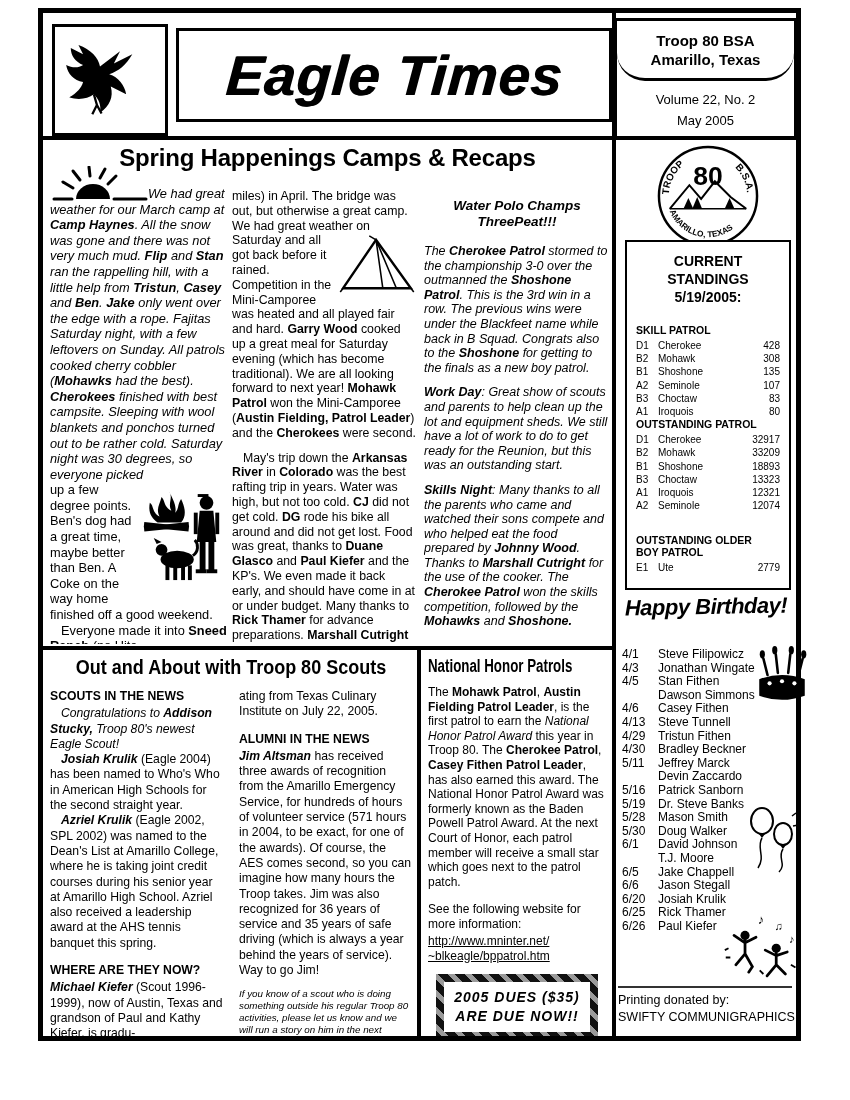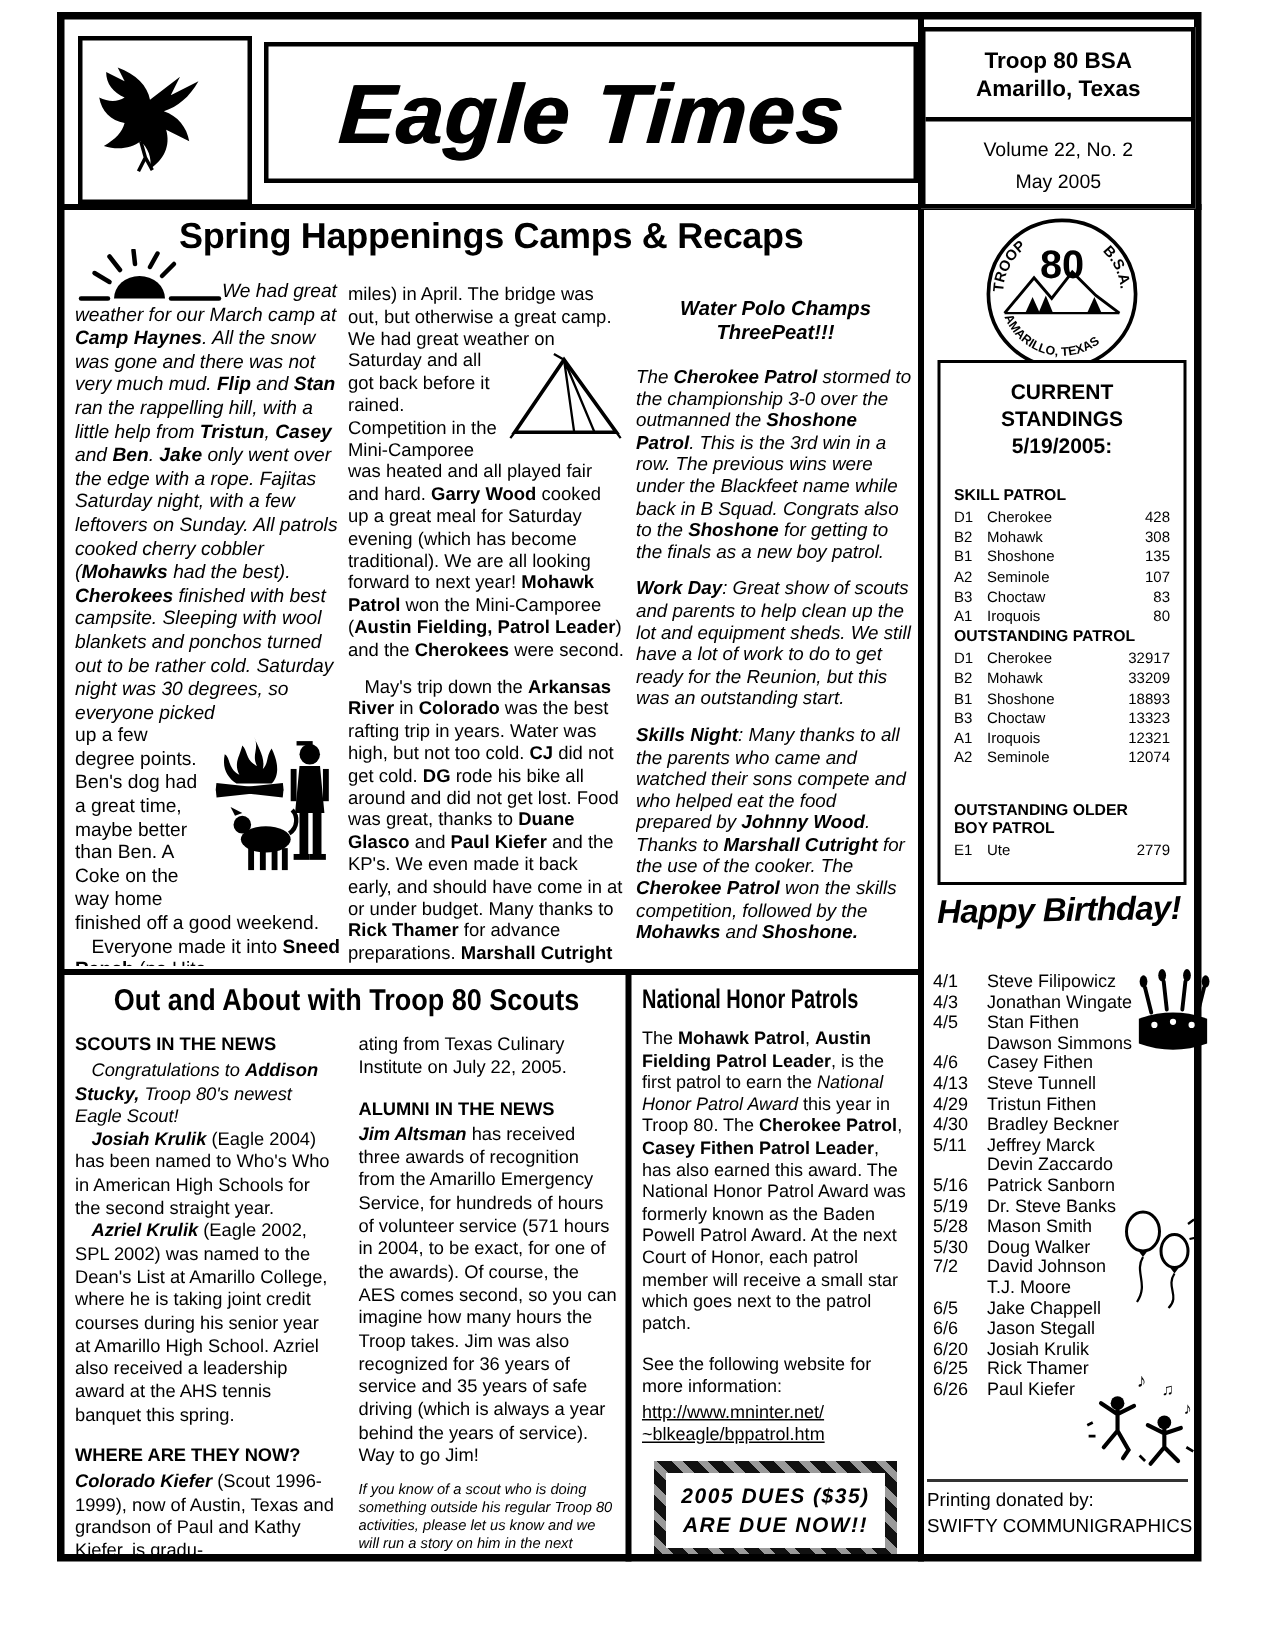--- a/index.html
+++ b/index.html
@@ -20,21 +20,21 @@
 
   
   #eagle-box { left:52px; top:24px; width:116px; height:112px; border:3px solid #000;
                display:flex; align-items:center; justify-content:center; background:#fff; }
   #title-box { left:176px; top:28px; width:436px; height:94px; border:3px solid #000;
                display:flex; align-items:center; justify-content:center; background:#fff; }
   #masthead  { font-size:56px; font-weight:bold; font-style:italic; letter-spacing:1px;
                text-shadow: 1px 0 #000; transform: skewX(-4deg); white-space:nowrap; }
   #org-box   { left:614px; top:18px; width:183px; height:121px; border:3px solid #000; background:#fff; }
   .org-top   { height:60px; border-bottom:3px solid #000; display:flex; flex-direction:column;
-               justify-content:center; text-align:center; font-weight:bold; font-size:15px; line-height:19px; }
+               justify-content:center; text-align:center; font-weight:bold; font-size:15px; line-height:19px;border-radius:28px; }
   .org-vol   { padding-top:8px; text-align:center; font-size:13px; line-height:21px; }
 
   
   #spring-title { left:43px; top:144px; width:569px; text-align:center;
                   font-size:24px; font-weight:bold; letter-spacing:-0.2px; }
   #sun { left:52px; top:166px; width:96px; height:40px; }
   .col { overflow:hidden; }
   #col1 { left:50px;  top:186px; width:178px; height:458px; font-size:12.8px; line-height:15.6px; }
   #col2 { left:232px; top:189px; width:184px; height:455px; font-size:12.3px; line-height:14.8px; }
   #col3 { left:424px; top:192px; width:186px; height:452px; font-size:12.5px; line-height:14.6px; }
@@ -199,21 +199,21 @@
 
   <div class="abs" id="outabout">
     <div class="oa-title">Out and About with Troop 80 Scouts</div>
     <div class="oa-cols">
       <div class="oa-col">
         <div class="sec-h first">SCOUTS IN THE NEWS</div>
         <p class="ind"><i>Congratulations to <b>Addison Stucky,</b> Troop 80's newest Eagle Scout!</i></p>
         <p class="ind"><b><i>Josiah Krulik</i></b>  (Eagle 2004) has been named to Who's Who in American High Schools for the second straight year.</p>
         <p class="ind"><b><i>Azriel Krulik</i></b>  (Eagle 2002, SPL 2002) was named to the Dean's List at Amarillo College, where he is taking joint credit courses during his senior year at Amarillo High School. Azriel also received a leadership award at the AHS tennis banquet this spring.</p>
         <div class="sec-h">WHERE ARE THEY NOW?</div>
-        <p><b><i>Colorado Kiefer</i></b> (Scout 1996-1999), now of Austin, Texas and grandson of Paul and Kathy Kiefer, is gradu-</p>
+        <p><b><i>Michael Kiefer</i></b> (Scout 1996-1999), now of Austin, Texas and grandson of Paul and Kathy Kiefer, is gradu-</p>
       </div>
       <div class="oa-col">
         <p>ating from Texas  Culinary Institute on July 22, 2005.</p>
         <div class="sec-h">ALUMNI IN THE NEWS</div>
         <p><b><i>Jim Altsman</i></b> has received three awards of recognition from the Amarillo Emergency Service, for hundreds of hours of volunteer service (571 hours in 2004, to be exact, for one of the awards).  Of course, the AES comes second, so you can imagine how many hours the Troop takes. Jim was also recognized for 36 years of service and 35 years of safe driving (which is always a year behind the years of service). Way to go Jim!</p>
         <p class="note">If you know of a scout who is doing something outside his regular Troop 80 activities, please let us know and we will run a story on him in the next newsletter.</p>
       </div>
     </div>
   </div>
 
@@ -396,21 +396,21 @@
     </div>
       <div class="bd-row">
       <span class="bd-date">5/28</span>
       <span class="bd-name">Mason Smith</span>
     </div>
       <div class="bd-row">
       <span class="bd-date">5/30</span>
       <span class="bd-name">Doug Walker</span>
     </div>
       <div class="bd-row">
-      <span class="bd-date">7/2</span>
+      <span class="bd-date">6/1</span>
       <span class="bd-name">David Johnson</span>
     </div>
       <div class="bd-row">
       <span class="bd-date"></span>
       <span class="bd-name">T.J. Moore</span>
     </div>
       <div class="bd-row">
       <span class="bd-date">6/5</span>
       <span class="bd-name">Jake Chappell</span>
     </div>

